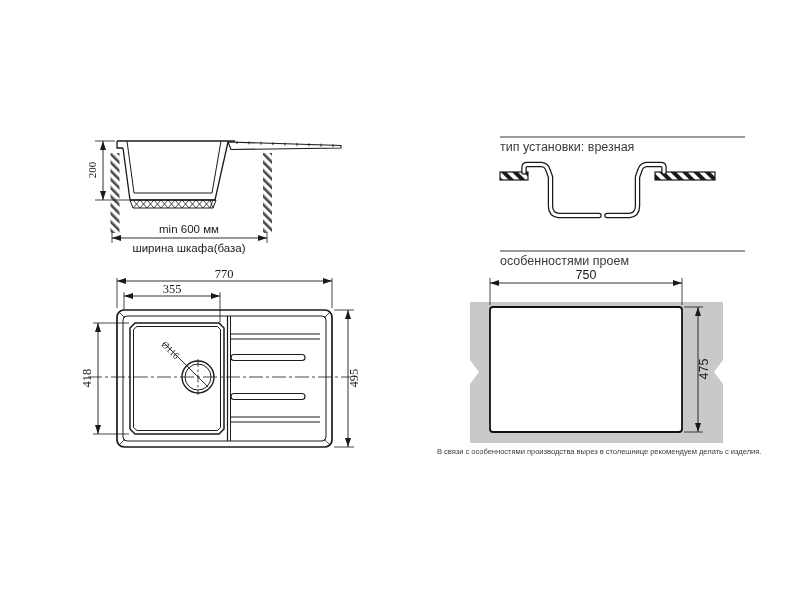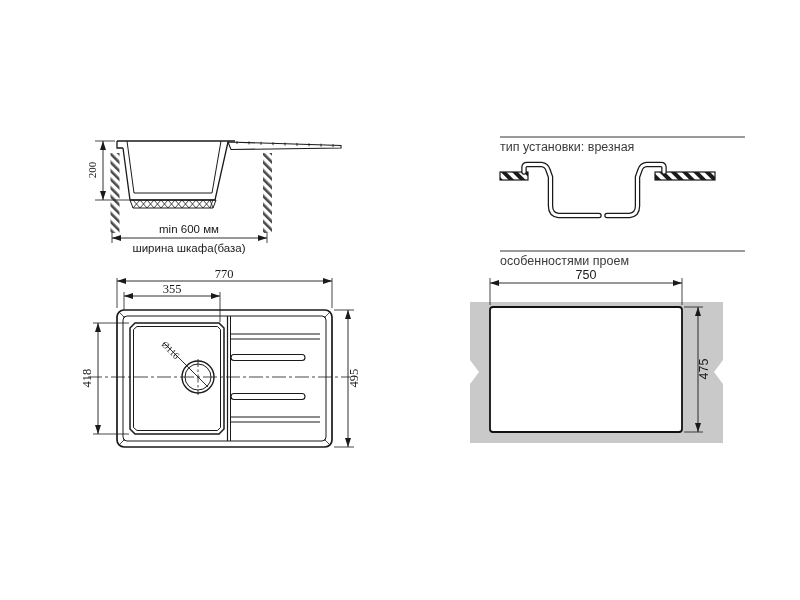--- a/index.html
+++ b/index.html
@@ -195,14 +195,15 @@
     </g>
 
     <g>
       <path class="ext" d="M249,42 L268,42"></path>
       <path class="ext" d="M249,167 L268,167"></path>
       <path class="dim" d="M263,42 L263,167" marker-start="url(#arrD)" marker-end="url(#arrD)"></path>
       <text class="tsa-dim" text-anchor="middle" transform="translate(273,104) rotate(-90)">475</text>
     </g>
   </svg>
 
+  <div class="note" style="left:437px;top:447px;width:340px;">В связи с особенностями производства вырез в столешнице рекомендуем делать с изделия.</div>
 
 </div>
 
 </body></html>

